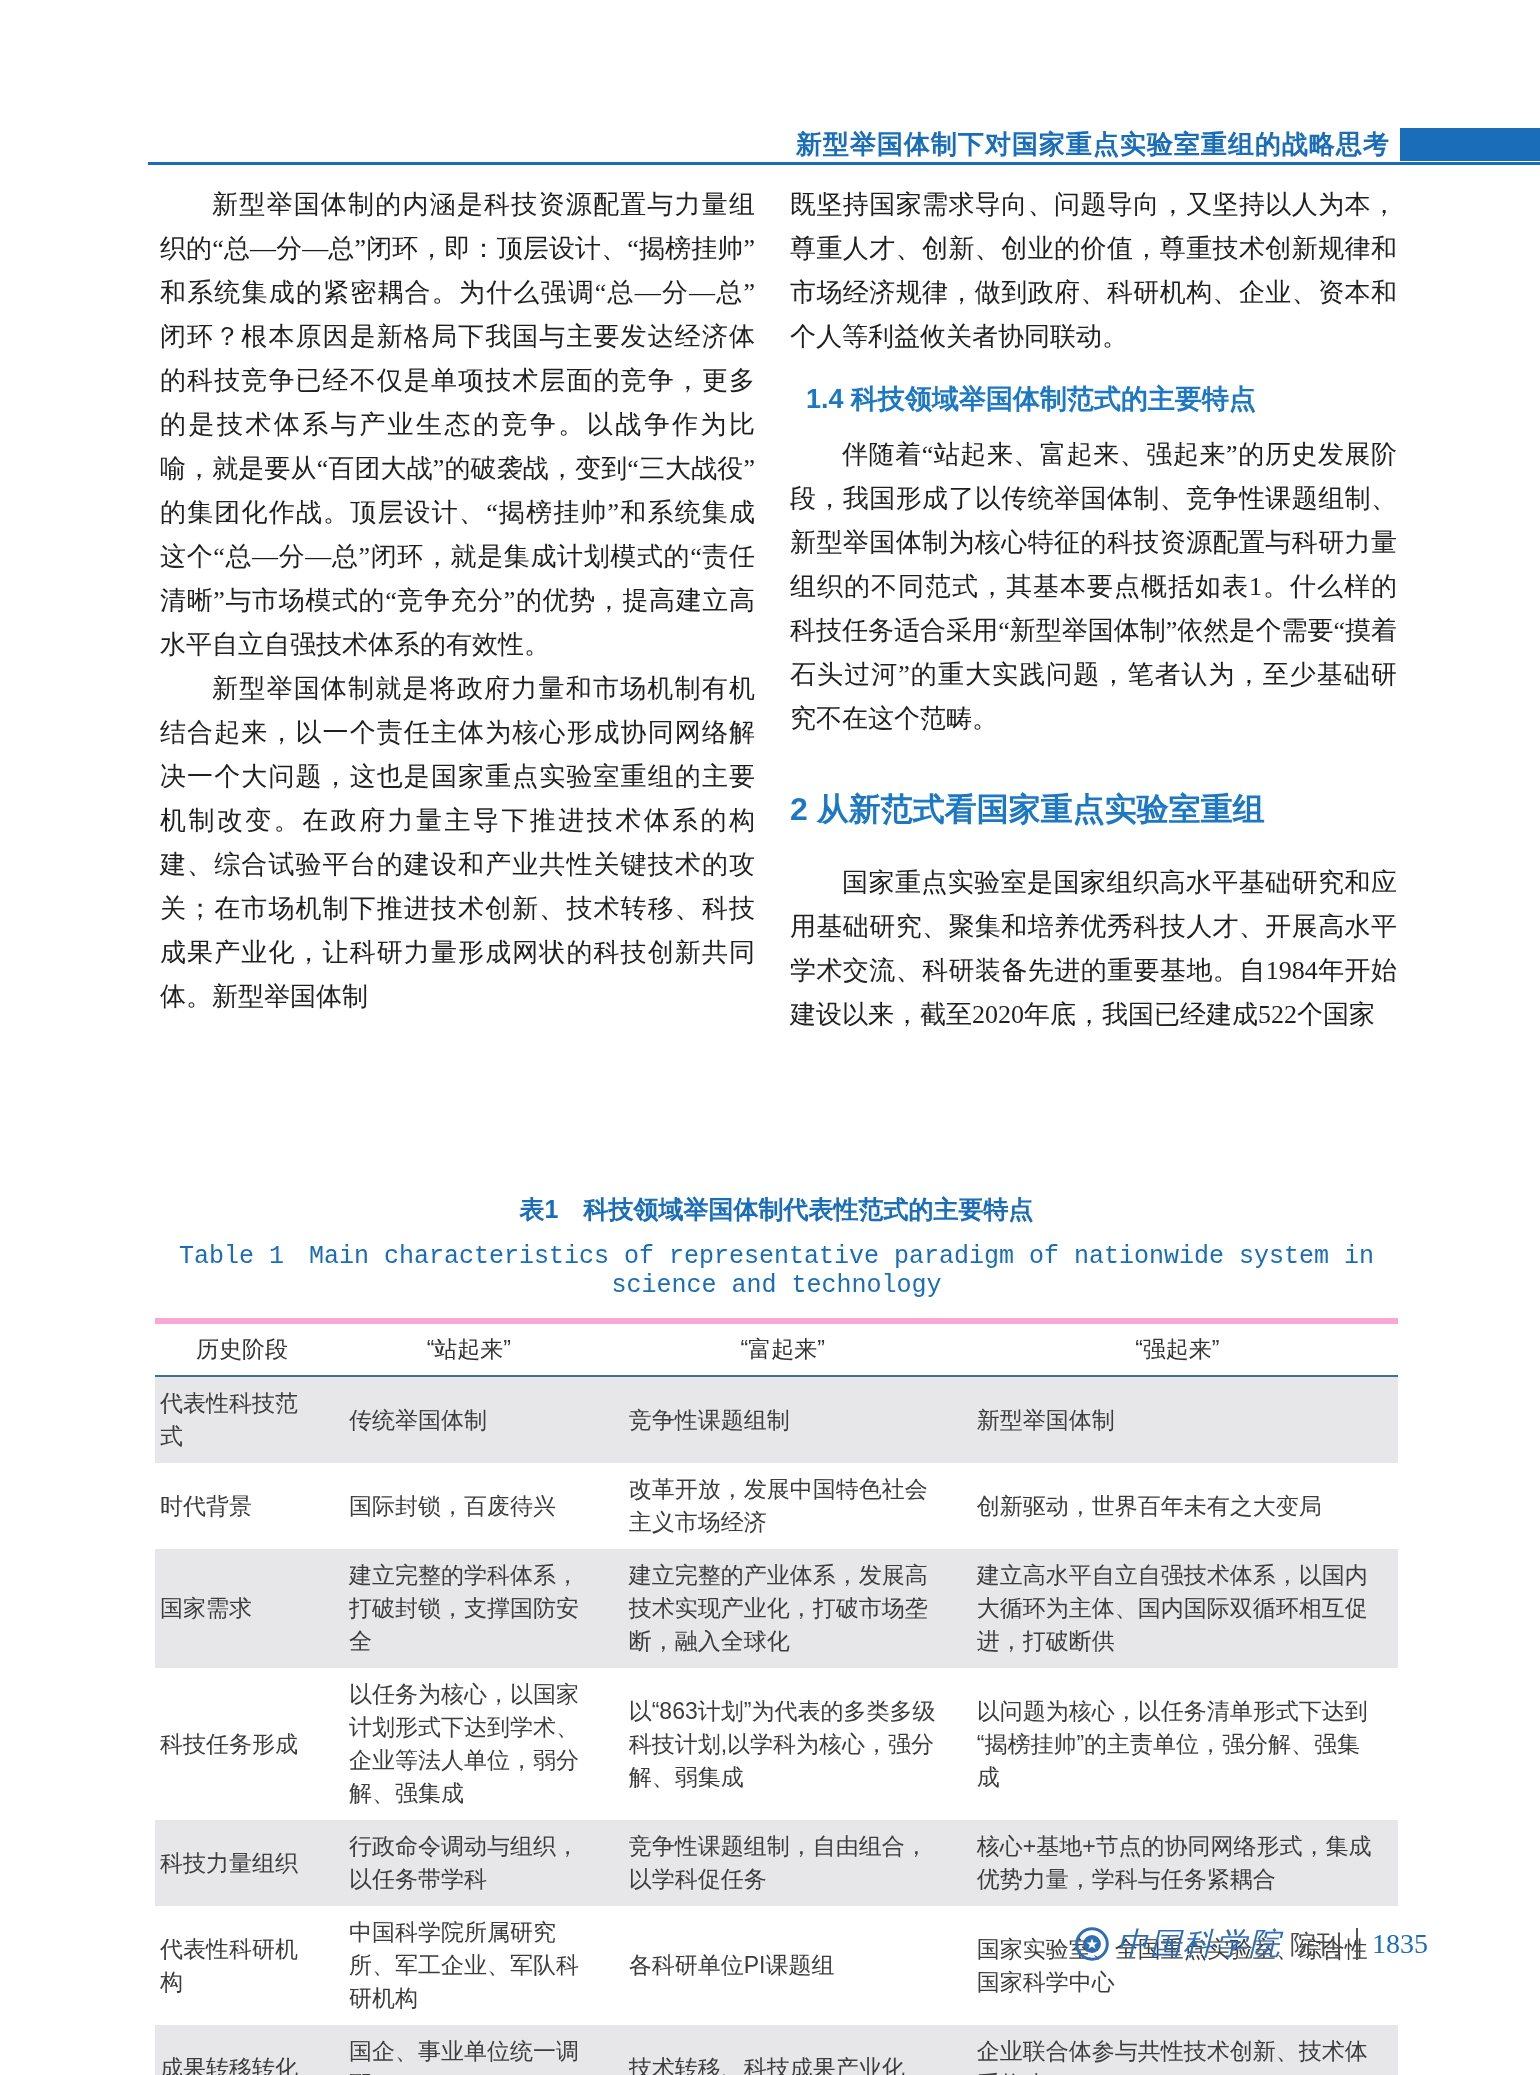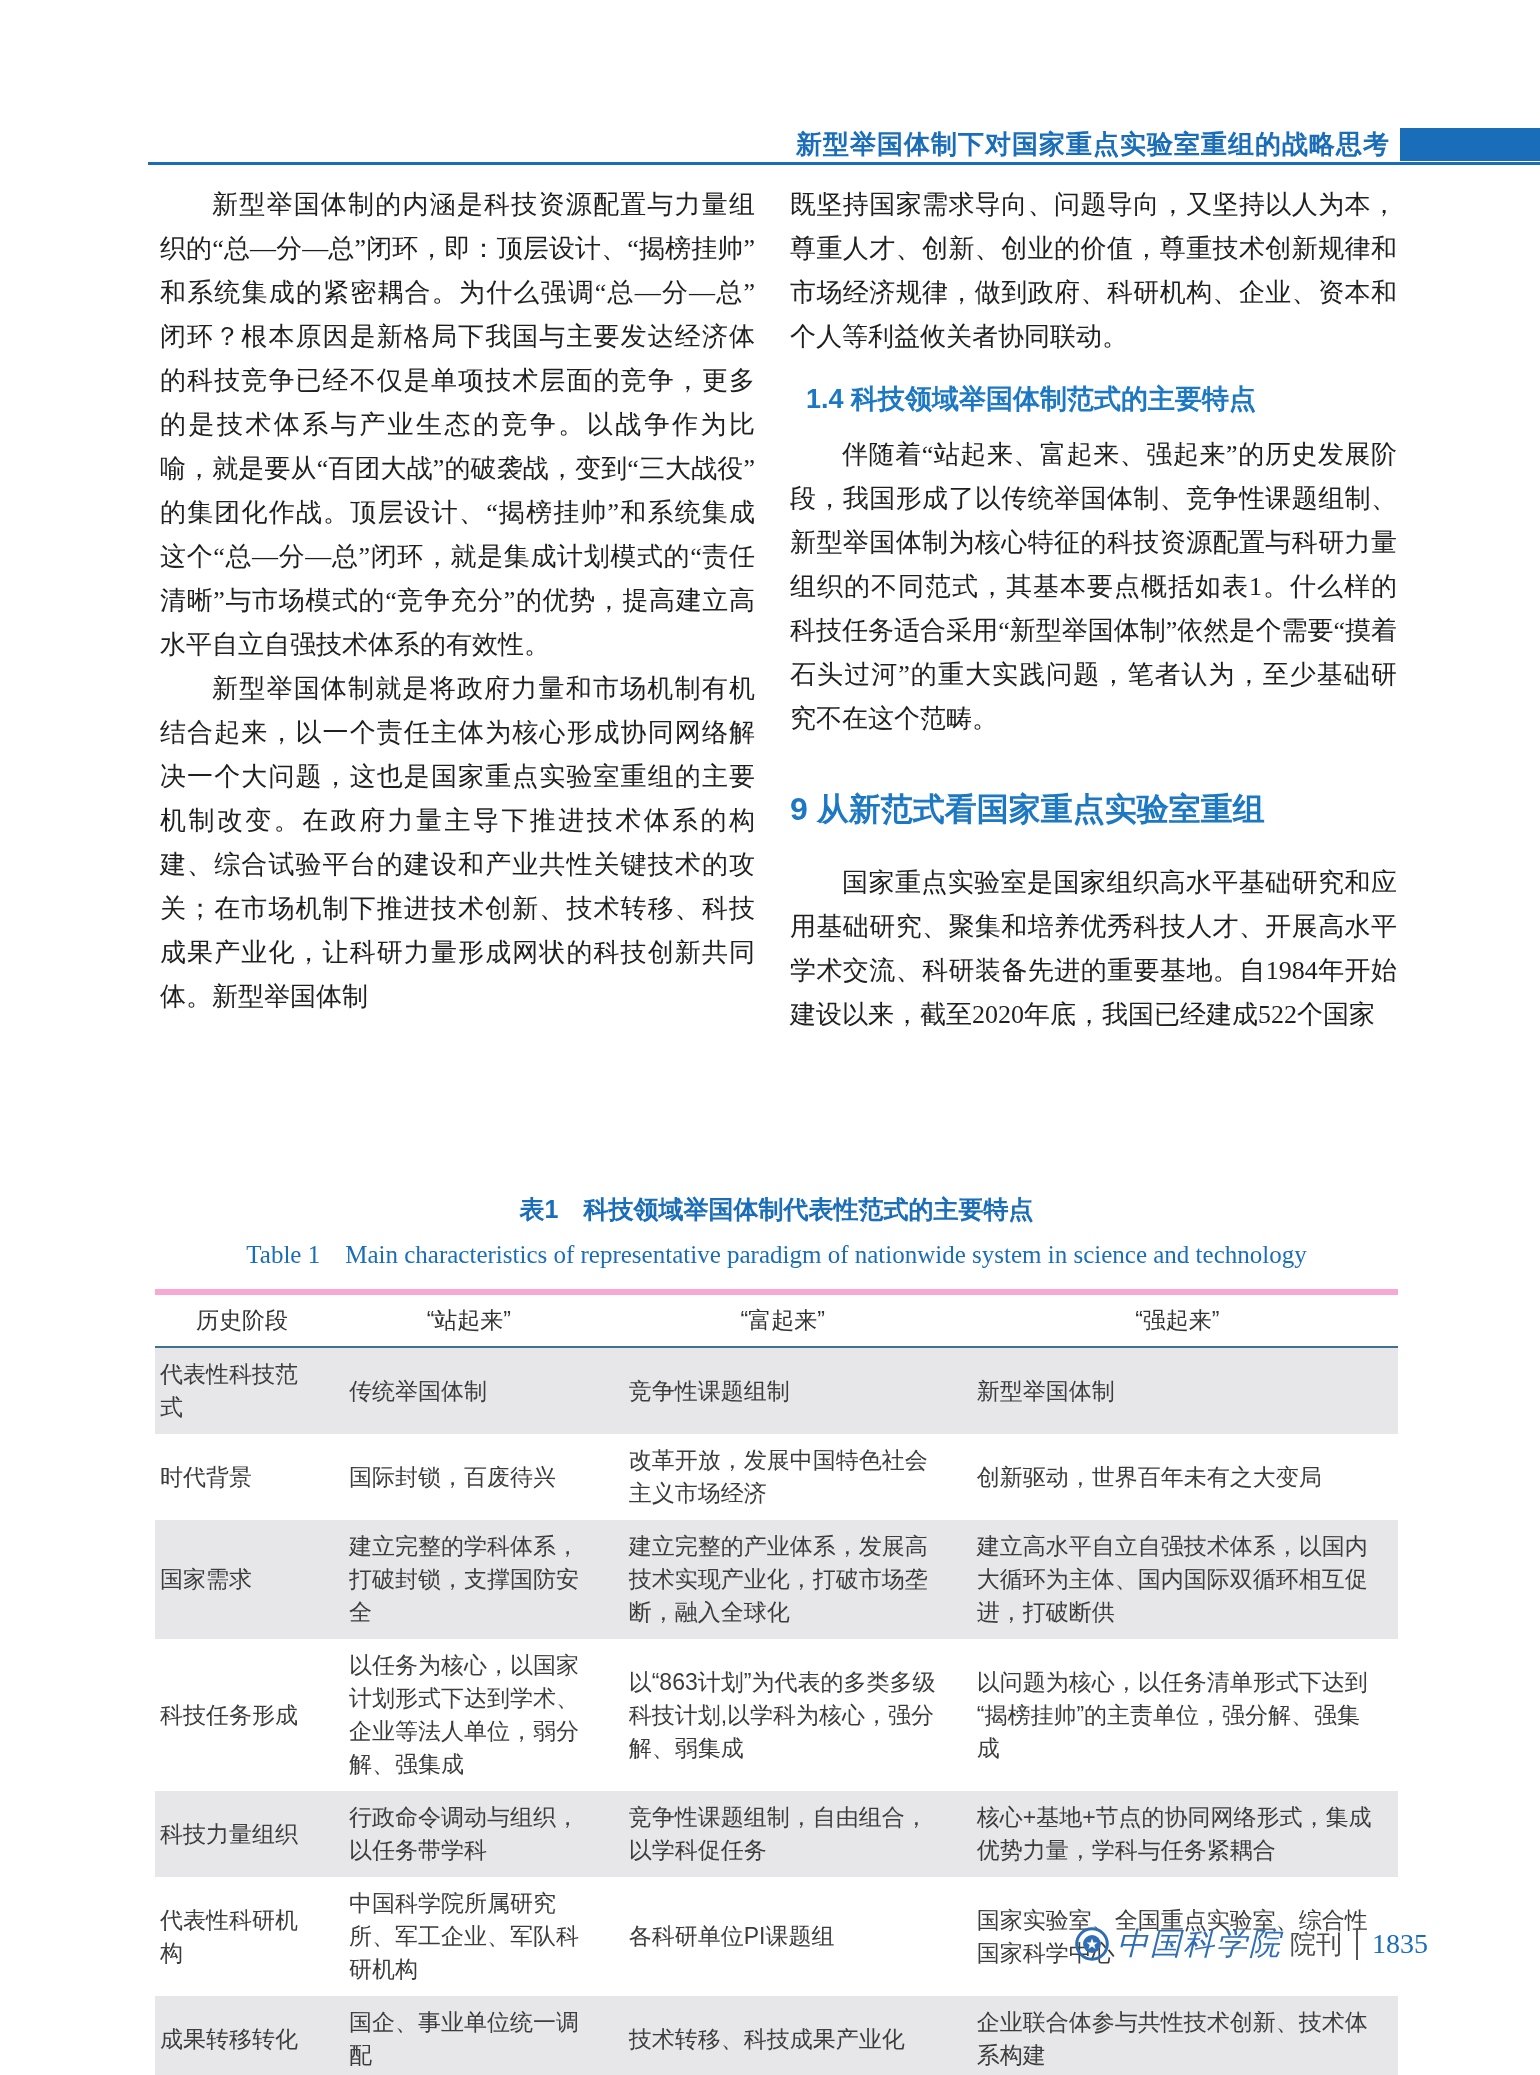--- a/index.html
+++ b/index.html
@@ -35,21 +35,21 @@
     color:#1d78c4;font-size:32px;font-weight:bold;
     margin:46px 0 30px 0;line-height:44px;text-align:left;
   }
   
   .table-block{position:absolute;left:155px;top:1146px;width:1243px;margin-top:47px;}
   .tbl-title-zh{
     text-align:center;font-family:"Liberation Sans","DejaVu Sans",sans-serif;
     font-size:25px;font-weight:bold;color:#1a6db8;
   }
   .tbl-title-en{
-    text-align:center;font-family:Liberation Serif, serif;
+    text-align:center;font-family:Liberation Mono, monospace;
     font-size:25px;color:#1a6db8;margin-top:12px;
   }
   table.paradigm{
     width:100%;border-collapse:collapse;margin-top:18px;
     font-family:"Liberation Sans","DejaVu Sans",sans-serif;
     font-size:23px;color:#3c3c3c;
     border-top:6px solid #f9a8d4;border-bottom:3px solid #5ea0cf;
   }
   table.paradigm thead th{
     font-weight:normal;color:#333;text-align:center;vertical-align:middle;
@@ -90,21 +90,21 @@
 
 <div class="col col-left">
   <p class="para indent">新型举国体制的内涵是科技资源配置与力量组织的“总—分—总”闭环，即：顶层设计、“揭榜挂帅”和系统集成的紧密耦合。为什么强调“总—分—总”闭环？根本原因是新格局下我国与主要发达经济体的科技竞争已经不仅是单项技术层面的竞争，更多的是技术体系与产业生态的竞争。以战争作为比喻，就是要从“百团大战”的破袭战，变到“三大战役”的集团化作战。顶层设计、“揭榜挂帅”和系统集成这个“总—分—总”闭环，就是集成计划模式的“责任清晰”与市场模式的“竞争充分”的优势，提高建立高水平自立自强技术体系的有效性。</p>
   <p class="para indent">新型举国体制就是将政府力量和市场机制有机结合起来，以一个责任主体为核心形成协同网络解决一个大问题，这也是国家重点实验室重组的主要机制改变。在政府力量主导下推进技术体系的构建、综合试验平台的建设和产业共性关键技术的攻关；在市场机制下推进技术创新、技术转移、科技成果产业化，让科研力量形成网状的科技创新共同体。新型举国体制</p>
 </div>
 
 <div class="col col-right">
   <p class="para">既坚持国家需求导向、问题导向，又坚持以人为本，尊重人才、创新、创业的价值，尊重技术创新规律和市场经济规律，做到政府、科研机构、企业、资本和个人等利益攸关者协同联动。</p>
   <h3 class="h-sub">1.4  科技领域举国体制范式的主要特点</h3>
   <p class="para indent">伴随着“站起来、富起来、强起来”的历史发展阶段，我国形成了以传统举国体制、竞争性课题组制、新型举国体制为核心特征的科技资源配置与科研力量组织的不同范式，其基本要点概括如表1。什么样的科技任务适合采用“新型举国体制”依然是个需要“摸着石头过河”的重大实践问题，笔者认为，至少基础研究不在这个范畴。</p>
-  <h2 class="h-main">9  从新范式看国家重点实验室重组</h2>
+  <h2 class="h-main">2  从新范式看国家重点实验室重组</h2>
   <p class="para indent">国家重点实验室是国家组织高水平基础研究和应用基础研究、聚集和培养优秀科技人才、开展高水平学术交流、科研装备先进的重要基地。自1984年开始建设以来，截至2020年底，我国已经建成522个国家</p>
 </div>
 
 <div class="table-block">
   <div class="tbl-title-zh">表1　科技领域举国体制代表性范式的主要特点</div>
   <div class="tbl-title-en">Table 1　Main characteristics of representative paradigm of nationwide system in science and technology</div>
 
   <table class="paradigm">
     <colgroup>
       <col style="width:14%">

